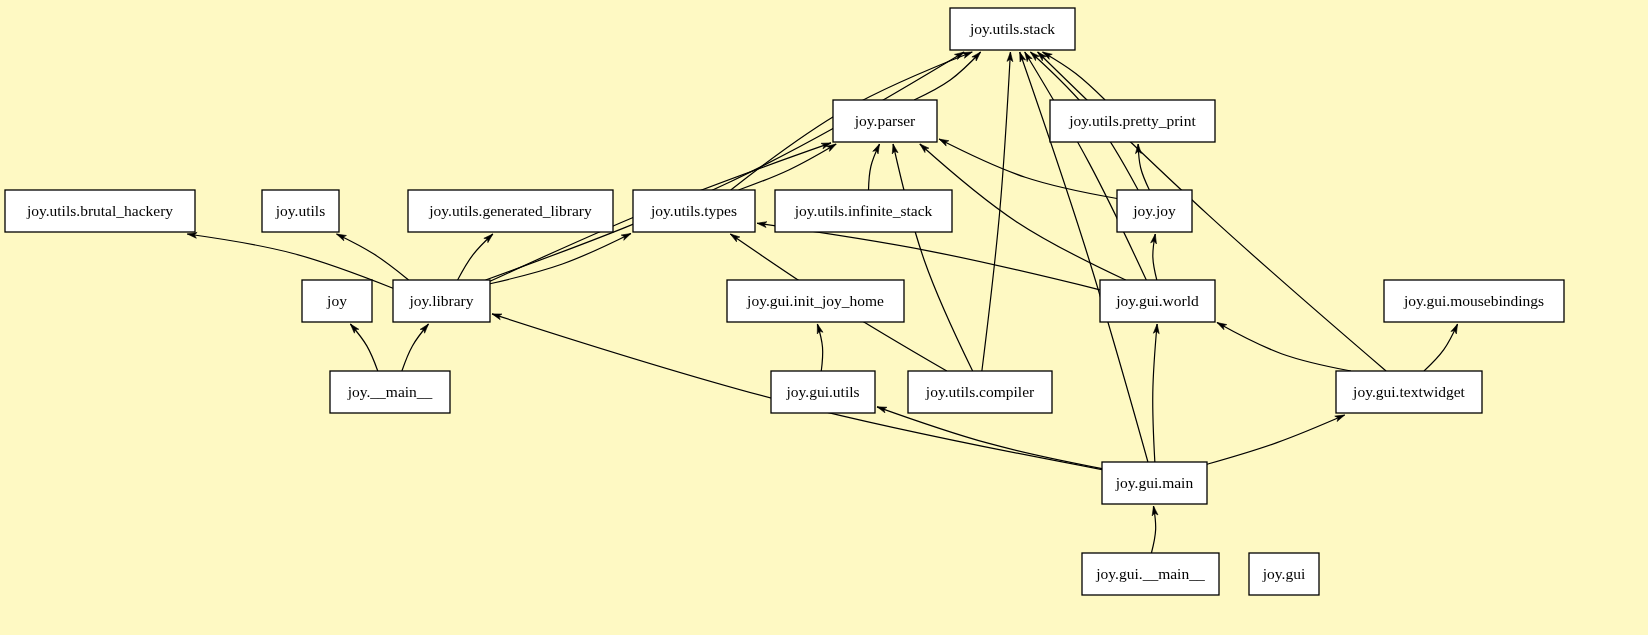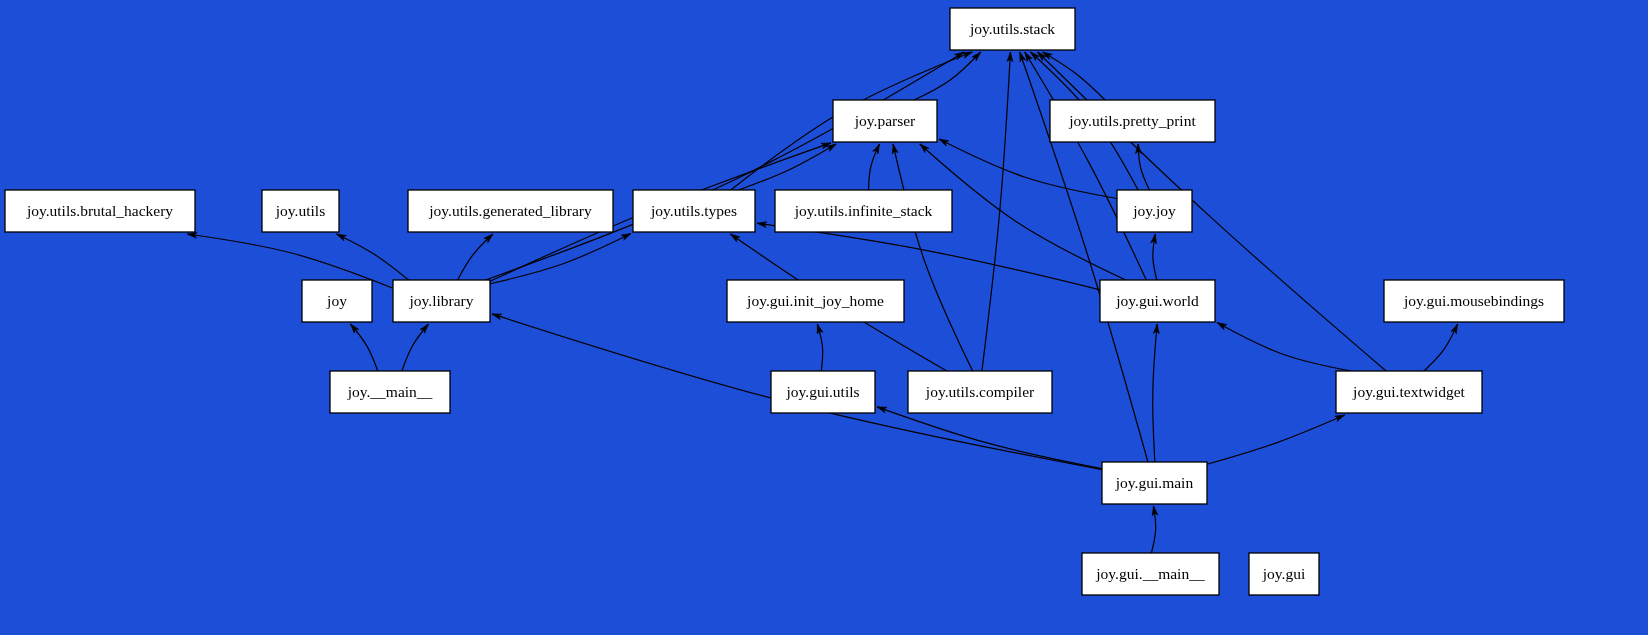--- a/index.html
+++ b/index.html
@@ -4,21 +4,21 @@
 <style>
   html, body {
     margin: 0;
     padding: 0;
     background: #ffffff;
   }
   #canvas {
     position: relative;
     width: 1648px;
     height: 635px;
-    background: #1d4ed8;
+    background: #fef9c3;
     font-family: "Liberation Serif", "DejaVu Serif", serif;
     overflow: hidden;
   }
   #graph-svg {
     position: absolute;
     left: 0;
     top: 0;
     width: 1648px;
     height: 635px;
   }

